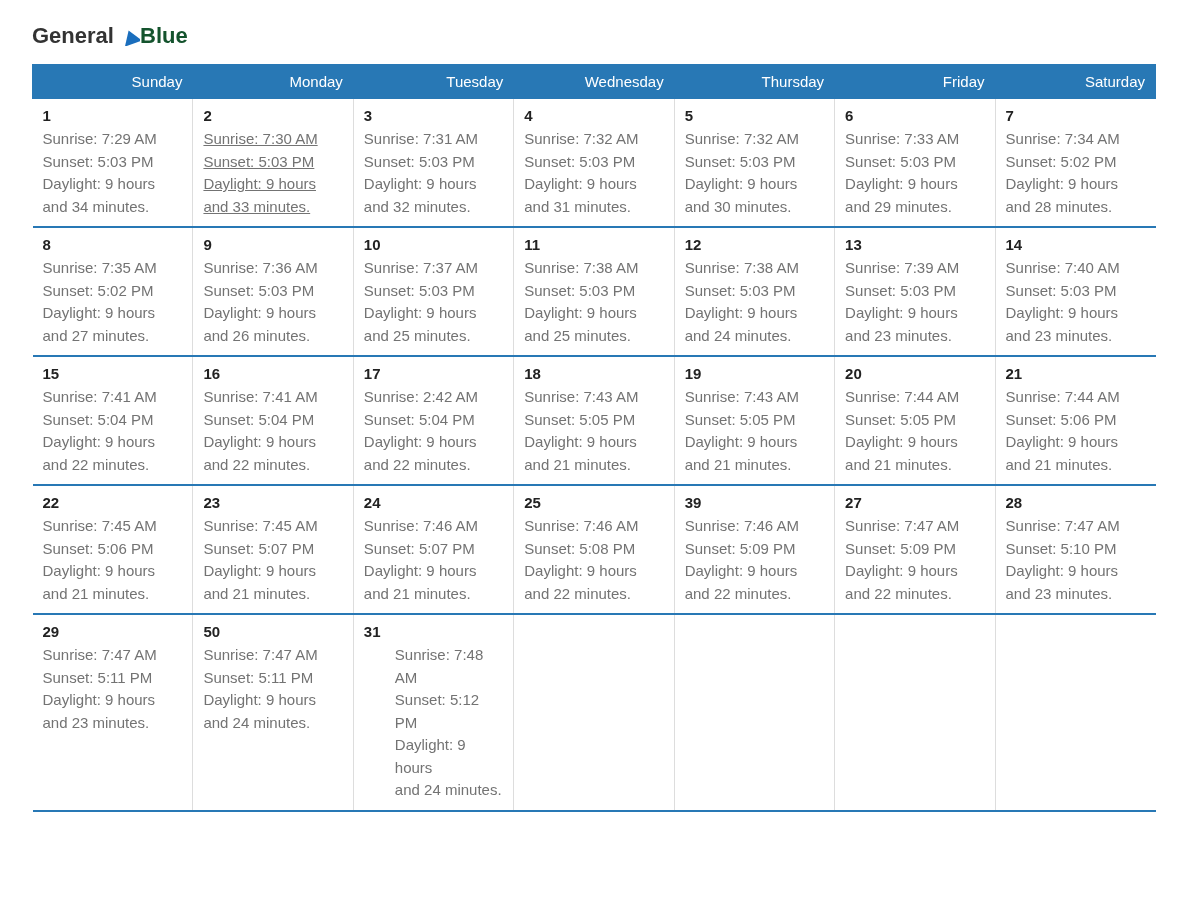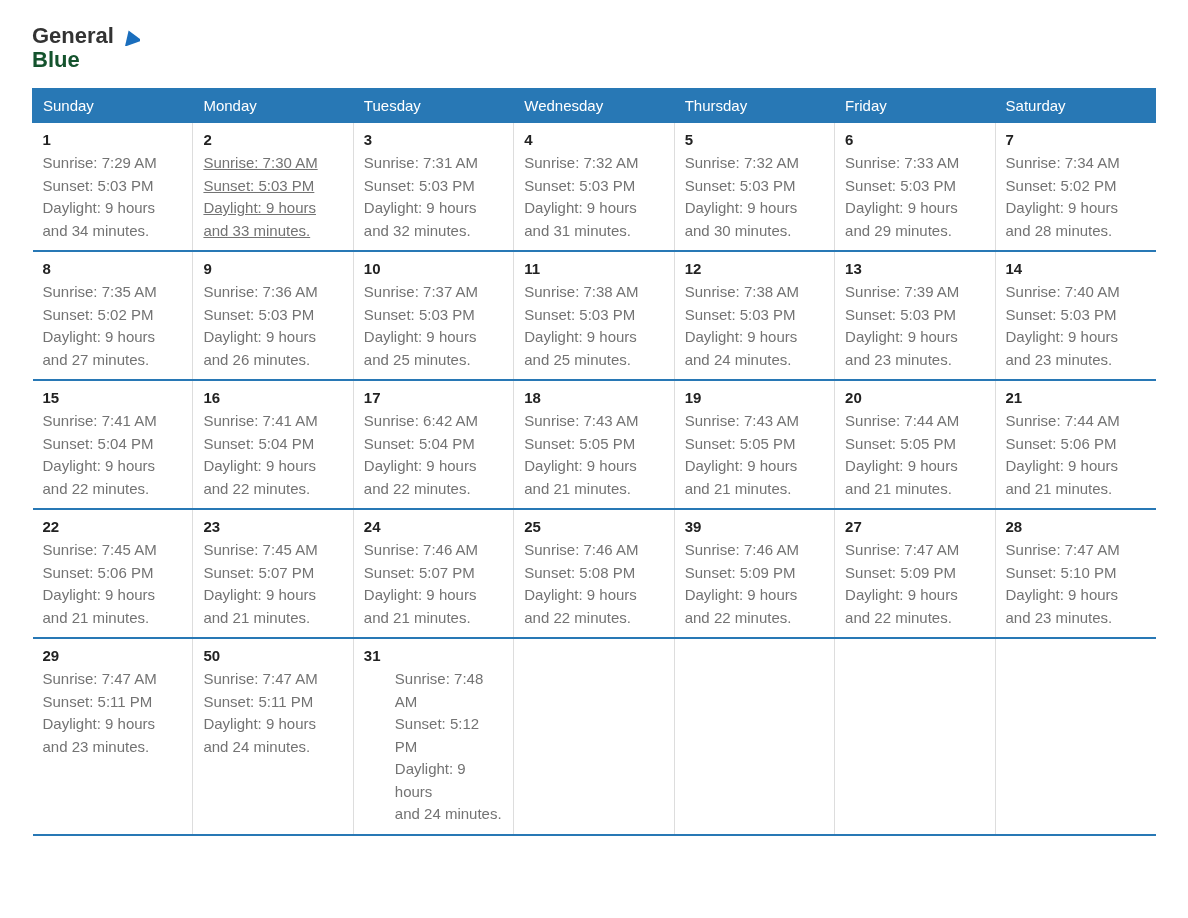--- a/index.html
+++ b/index.html
@@ -11,21 +11,21 @@
       min-height: 918px;
     }
     .header {
       display: flex;
       justify-content: space-between;
       align-items: flex-start;
       margin-bottom: 16px;
     }
     .logo {
       display: flex;
-      flex-direction: column;
+      flex-direction: row;
       align-items: flex-start;
       font-size: 22px;
       font-weight: bold;
       line-height: 1.1;
     }
     .logo-top { color: #333; }
     .logo-bottom { color: #14532d; }
     .title-block {
       text-align: right;
     }
@@ -46,21 +46,21 @@
       table-layout: fixed;
     }
     thead tr {
       background-color: #2878b5;
     }
     thead th {
       color: #fff;
       font-size: 15px;
       font-weight: normal;
       padding: 8px 10px;
-      text-align: left;
+      text-align: right;
       border: 1px solid #2878b5;
     }
     tbody tr {
       border-bottom: 2px solid #2878b5;
     }
     tbody td {
       vertical-align: top;
       padding: 8px 10px;
       font-size: 13px;
       color: #222;
@@ -224,21 +224,21 @@
         </td>
         <td>
           <span class="day-num">16</span>
           <div class="day-info" style="white-space: pre-line;">Sunrise: 7:41 AM
 Sunset: 5:04 PM
 Daylight: 9 hours
 and 22 minutes.</div>
         </td>
         <td>
           <span class="day-num">17</span>
-          <div class="day-info" style="white-space: pre-line;">Sunrise: 6:42 AM
+          <div class="day-info" style="white-space: pre-line;">Sunrise: 2:42 AM
 Sunset: 5:04 PM
 Daylight: 9 hours
 and 22 minutes.</div>
         </td>
         <td>
           <span class="day-num">18</span>
           <div class="day-info" style="white-space: pre-line;">Sunrise: 7:43 AM
 Sunset: 5:05 PM
 Daylight: 9 hours
 and 21 minutes.</div>

